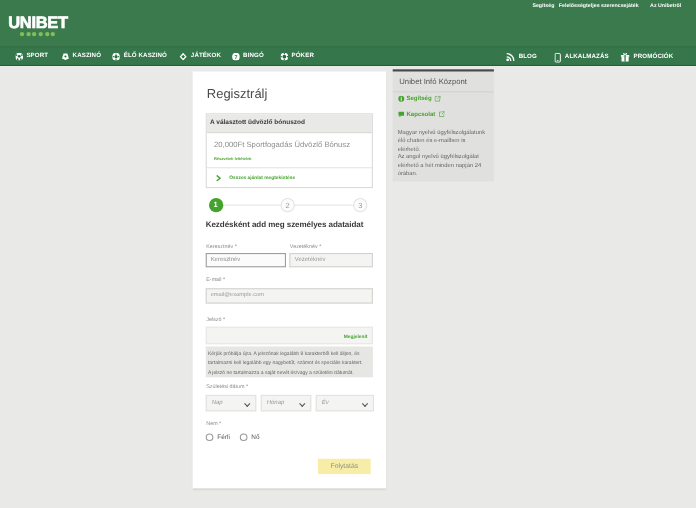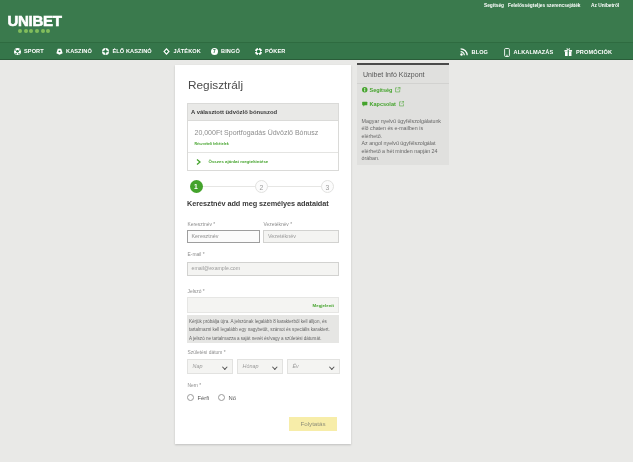--- a/index.html
+++ b/index.html
@@ -150,21 +150,21 @@
         </svg>
         <span>Összes ajánlat megtekintése</span>
       </div>
     </div>
     <div class="steps">
       <div class="line"></div>
       <div class="c c1">1</div>
       <div class="c c2">2</div>
       <div class="c c3">3</div>
     </div>
-    <div class="sub">Keresztnév add meg személyes adataidat</div>
+    <div class="sub">Kezdésként add meg személyes adataidat</div>
     <div class="lbl" style="left:12.5px; top:157px;">Keresztnév *</div>
     <div class="lbl" style="left:88.5px; top:157px;">Vezetéknév *</div>
     <div class="inp" style="left:11.5px; top:164.5px; width:73.5px; border-color:#9e9e9e; background:#fbfbfb; color:#8f8f8f;">Keresztnév</div>
     <div class="inp" style="left:88px; top:164.5px; width:76px;">Vezetéknév</div>
     <div class="lbl" style="left:12.5px; top:187px;">E-mail *</div>
     <div class="inp" style="left:11.5px; top:197px; width:152.5px; font-size:5.2px;">email@example.com</div>
     <div class="lbl" style="left:12.5px; top:224px;">Jelszó *</div>
     <div class="pwbox">
       <span>Megjelenít</span>
     </div>

